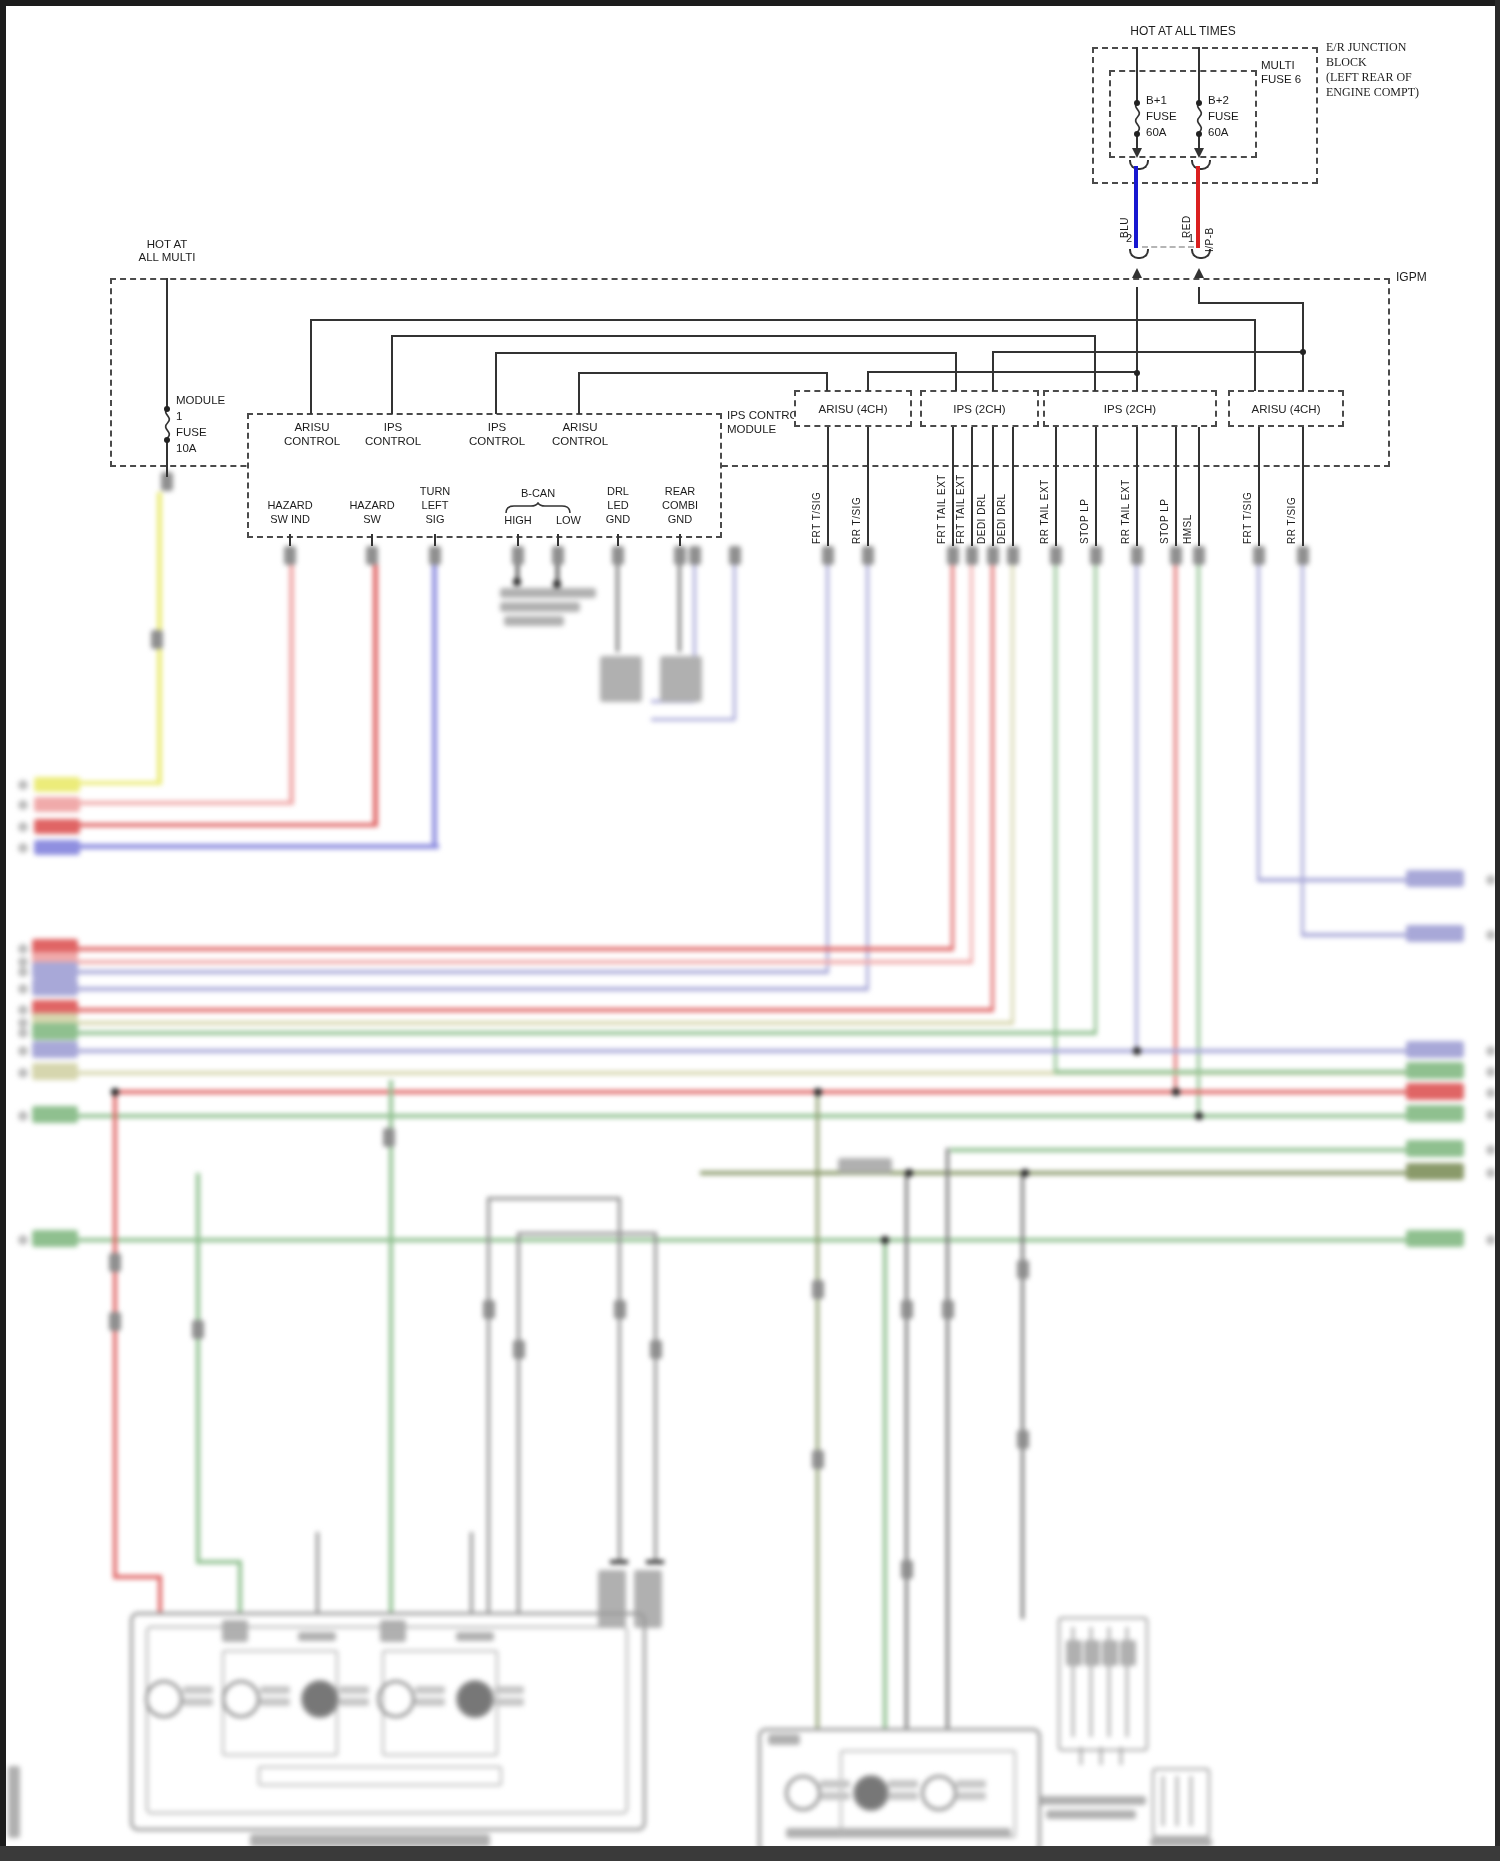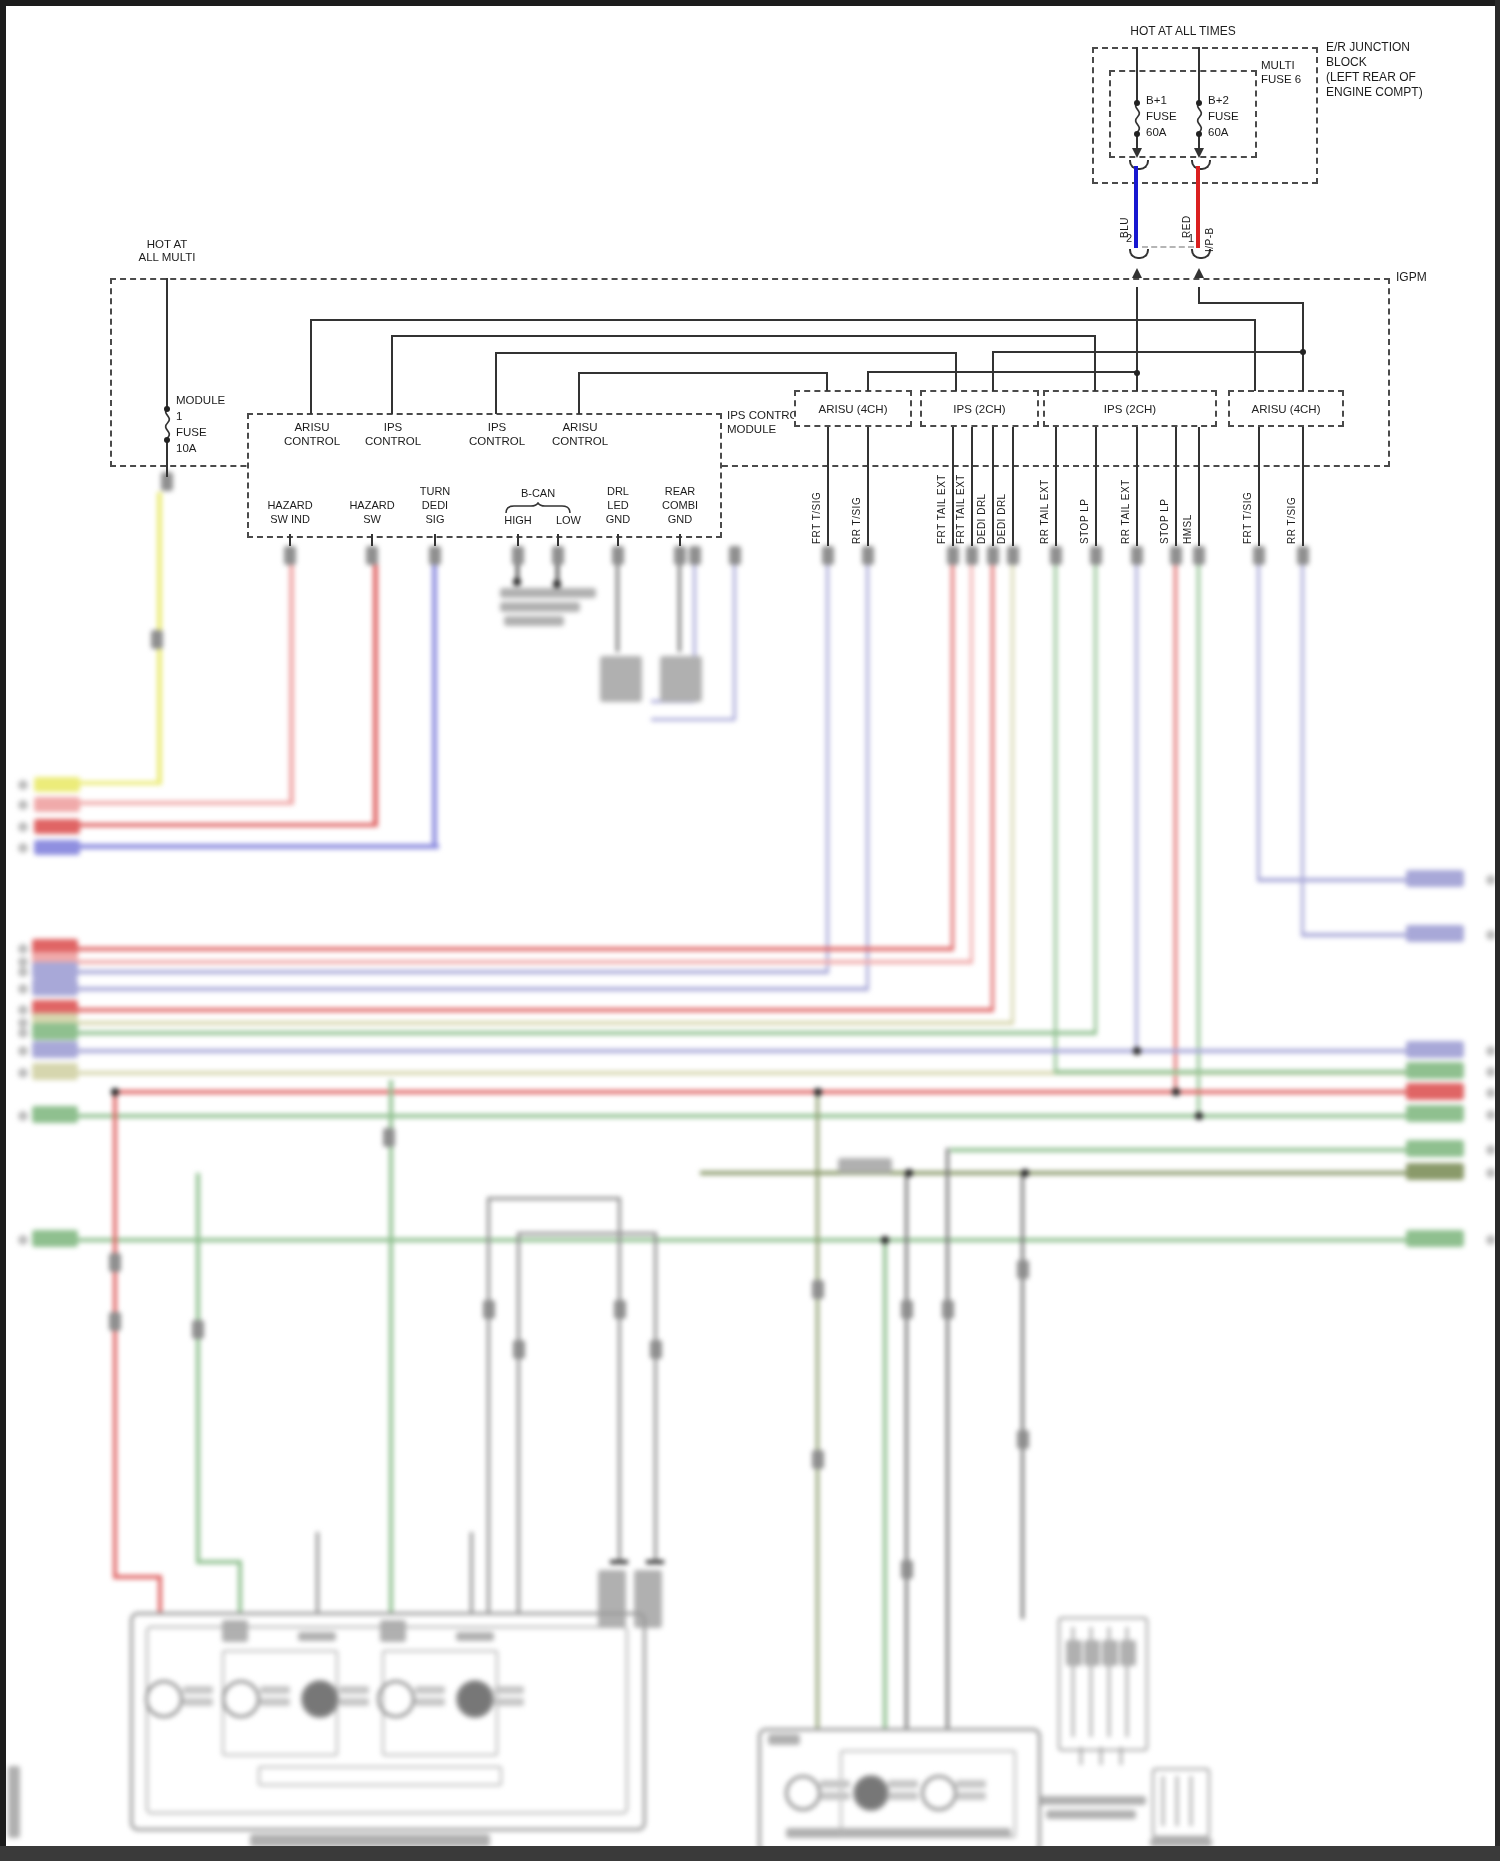--- a/index.html
+++ b/index.html
@@ -262,21 +262,21 @@
     </div>
 
   <div class="sharp" id="sharpLayer">
 
     <div class="t ctr" style="left:1108px;top:24px;width:150px;font-size:12px;">HOT AT ALL TIMES</div>
 
     <div class="dash" style="left:1092px;top:47px;width:222px;height:133px;"></div>
 
     <div class="dash" style="left:1109px;top:70px;width:144px;height:84px;"></div>
 
-    <div class="t pre" style="left:1326px;top:40px;width:172px;line-height:15px;font-size:12px;">E/R JUNCTION
+    <div class="t pre" style="left:1326px;top:40px;width:172px;line-height:15px;font-size:12px;font-family:Liberation Serif, serif;">E/R JUNCTION
 BLOCK
 (LEFT REAR OF
 ENGINE COMPT)</div>
     <div class="t pre" style="left:1261px;top:58px;width:62px;line-height:14px;">MULTI
 FUSE 6</div>
 
     <div class="t pre" style="left:1146px;top:92px;width:42px;line-height:16px;">B+1
 FUSE
 60A</div>
     <div class="t pre" style="left:1208px;top:92px;width:42px;line-height:16px;">B+2
@@ -343,21 +343,21 @@
       </div>
     <div class="gbox" style="left:1228px;top:390px;width:112px;height:33px;">
         <span>ARISU (4CH)</span>
       </div>
 
     <div class="t pre ctr" style="left:255px;top:498px;width:70px;font-size:11px;">HAZARD
 SW IND</div>
     <div class="t pre ctr" style="left:337px;top:498px;width:70px;font-size:11px;">HAZARD
 SW</div>
     <div class="t pre ctr" style="left:400px;top:484px;width:70px;font-size:11px;">TURN
-DEDI
+LEFT
 SIG</div>
     <div class="t ctr" style="left:503px;top:486px;width:70px;font-size:11px;">B-CAN</div>
     <svg style="left:504px;top:503px;" width="68" height="11">
       <path d="M2,10 Q2,3 10,3 L27,3 Q32,3 34,0 Q36,3 41,3 L58,3 Q66,3 66,10" stroke="#333" stroke-width="1.5" fill="none"></path>
       </svg>
     <div class="t ctr" style="left:496px;top:513px;width:44px;font-size:11px;">HIGH</div>
     <div class="t ctr" style="left:537px;top:513px;width:44px;font-size:11px;text-align:right;">LOW</div>
     <div class="t pre ctr" style="left:583px;top:484px;width:70px;font-size:11px;">DRL
 LED
 GND</div>

